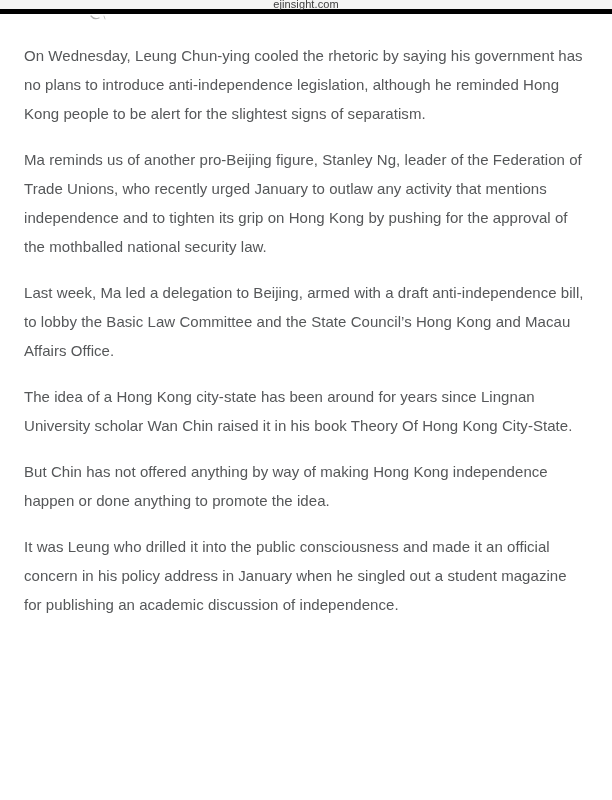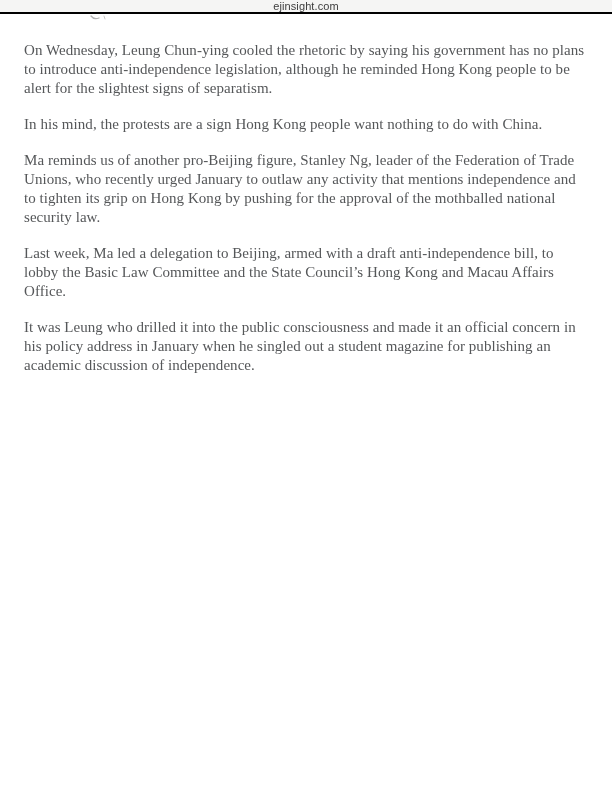--- a/index.html
+++ b/index.html
@@ -15,21 +15,21 @@
     font-family: "Liberation Sans", "DejaVu Sans", sans-serif;
     -webkit-font-smoothing: antialiased;
   }
   .browser-header {
     position: absolute;
     top: 0;
     left: 0;
     width: 612px;
     height: 14px;
     background: #f5f5f4;
-    border-bottom: 2px solid #000000;
+    border-bottom: 5px solid #000000;
     display: flex;
     align-items: center;
     justify-content: center;
     box-sizing: border-box;
   }
   .browser-header .site-label {
     font-size: 11px;
     line-height: 13px;
     color: #3d3d3d;
     letter-spacing: 0.1px;
@@ -47,37 +47,37 @@
     position: absolute;
     top: 15px;
     left: 0;
     width: 612px;
     box-sizing: border-box;
     padding: 26px 26px 0 24px;
   }
   .article p {
     margin: 0 0 17px 0;
     font-size: 15px;
-    line-height: 19px;
+    line-height: 29px;
     color: #555759;
     letter-spacing: 0.05px;
-    font-family: Liberation Serif, serif;
   }
 </style>
 </head>
 <body>
 
 <div class="browser-header">
   <span class="site-label">ejinsight.com</span>
 </div>
 
 <svg class="clipped-remnant" viewBox="0 0 30 8" xmlns="http://www.w3.org/2000/svg" aria-hidden="true">
   <path d="M3 1 Q6 5 11 3" stroke="#9a9a9a" stroke-width="1.3" fill="none" stroke-linecap="round"></path>
   <path d="M16 1 L17 4" stroke="#b5b5b5" stroke-width="1" fill="none" stroke-linecap="round"></path>
 </svg>
 
 <div class="article">
   <p>On Wednesday, Leung Chun-ying cooled the rhetoric by saying his government has no plans to introduce anti-independence legislation, although he reminded Hong Kong people to be alert for the slightest signs of separatism.</p>
-  <p>In his mind, the protests are a sign Hong Kong people want nothing to do with China.</p>
   <p>Ma reminds us of another pro-Beijing figure, Stanley Ng, leader of the Federation of Trade Unions, who recently urged January to outlaw any activity that mentions independence and to tighten its grip on Hong Kong by pushing for the approval of the mothballed national security law.</p>
   <p>Last week, Ma led a delegation to Beijing, armed with a draft anti-independence bill, to lobby the Basic Law Committee and the State Council’s Hong Kong and Macau Affairs Office.</p>
+  <p>The idea of a Hong Kong city-state has been around for years since Lingnan University scholar Wan Chin raised it in his book Theory Of Hong Kong City-State.</p>
+  <p>But Chin has not offered anything by way of making Hong Kong independence happen or done anything to promote the idea.</p>
   <p>It was Leung who drilled it into the public consciousness and made it an official concern in his policy address in January when he singled out a student magazine for publishing an academic discussion of independence.</p>
 </div>
 
 </body></html>

